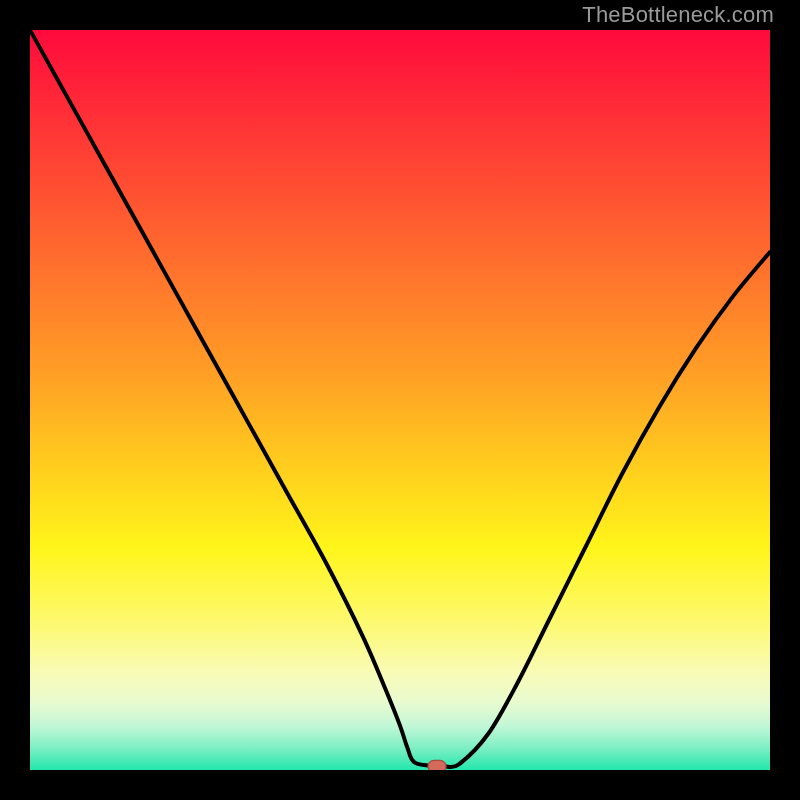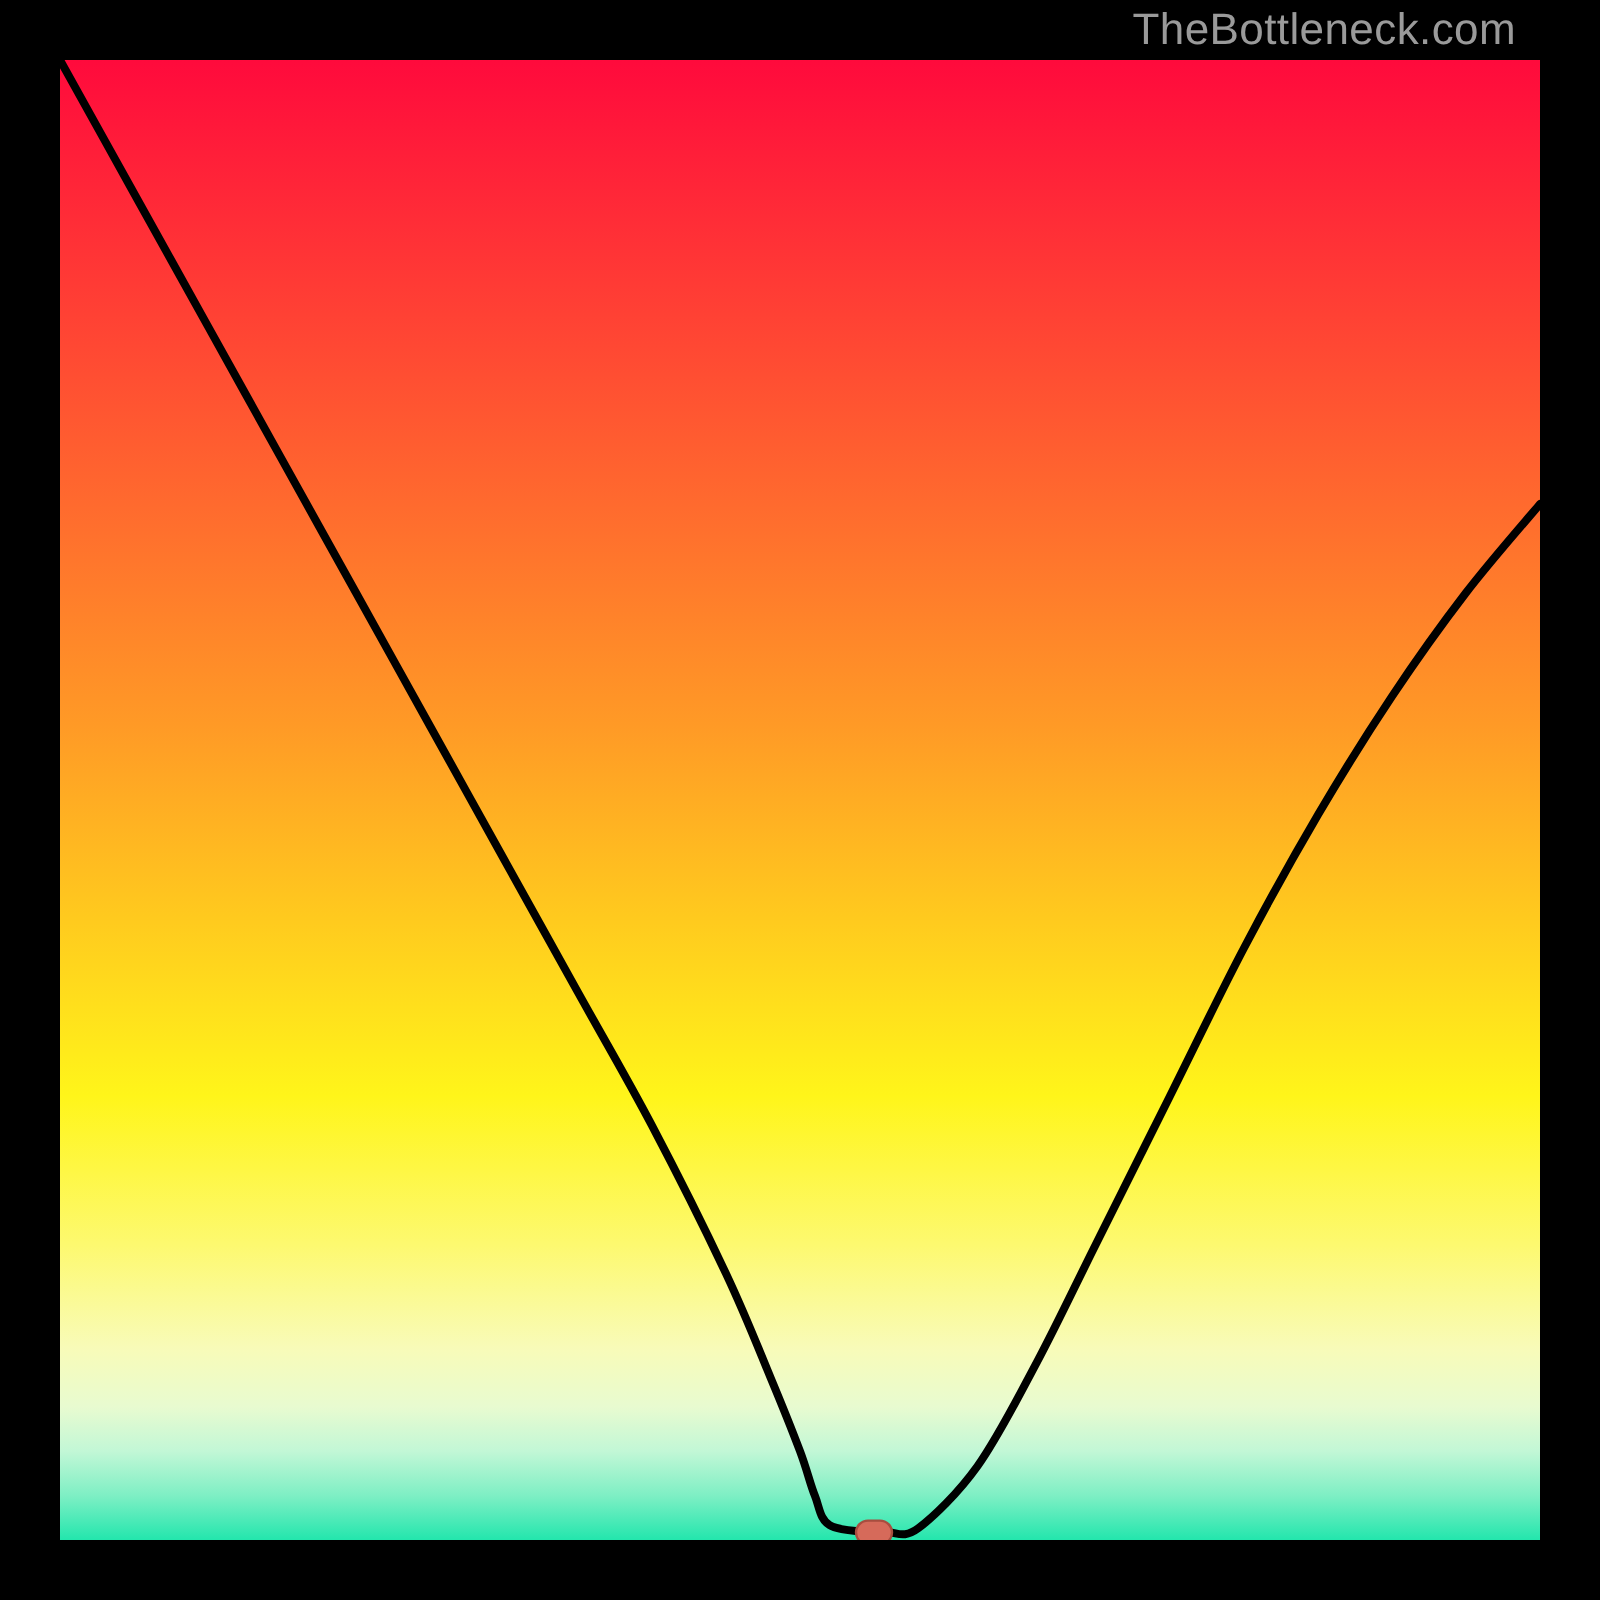--- a/index.html
+++ b/index.html
@@ -41,21 +41,21 @@
   .plot-svg {
     position: absolute;
     left: 0;
     top: 0;
     width: 100%;
     height: 100%;
   }
   .watermark {
     position: absolute;
     top: 2px;
-    right: 42px;
+    right: 26px;
     color: #9a9a9a;
     font-size: 22px;
     letter-spacing: 0.2px;
     font-weight: 400;
   }
   .marker {
     fill: #d66a5a;
     stroke: #a84d3f;
     stroke-width: 1.2;
   }

